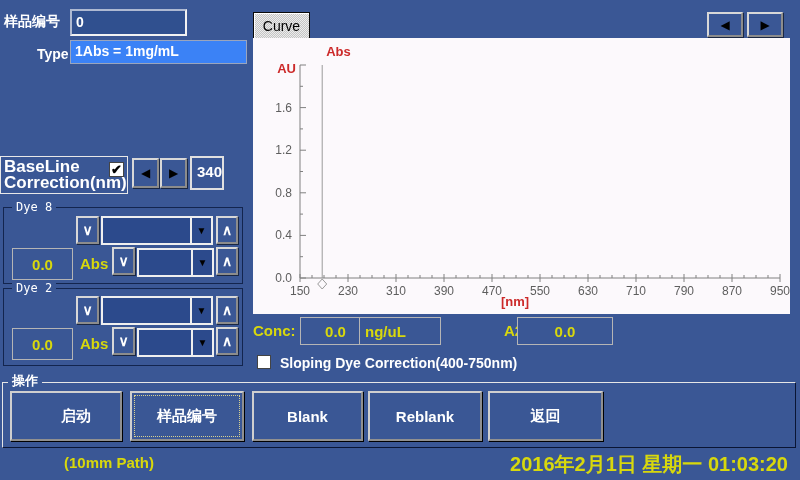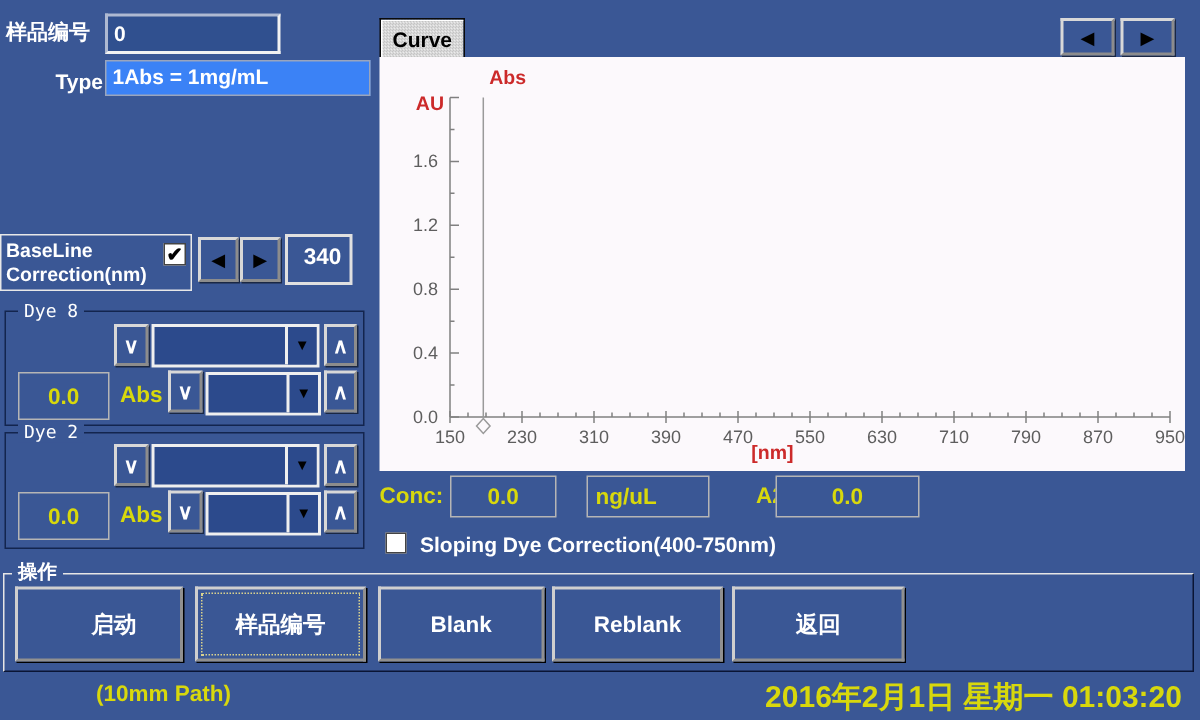--- a/index.html
+++ b/index.html
@@ -73,21 +73,21 @@
     background:#FFFFFF;border:1px solid #444;box-sizing:border-box;
     display:flex;align-items:center;justify-content:center;
     color:#000;font-size:13px;font-weight:bold;line-height:1;
   }
 
   
   .tab{
     background-image:conic-gradient(#ECECEC 25%,#C4C4C4 0 50%,#ECECEC 0 75%,#C4C4C4 0);
     background-size:2px 2px;
     border:1px solid #0A0A0A;border-bottom:none;
-    color:#000;font-weight:bold;font-size:14px;
+    color:#000;font-weight:normal;font-size:14px;
     display:flex;align-items:center;justify-content:center;
     box-shadow:inset 1px 1px 0 #FFFFFF;box-sizing:border-box;
   }
   .panel{background:#FCF9FC;}
 
   
   .cmdbtn{
     background:#3A5795;color:#FFFFFF;font-weight:bold;font-size:15px;
     border:2px solid;border-color:#CFCFCF #909090 #909090 #CFCFCF;
     box-shadow:1px 1px 0 #000;
@@ -191,35 +191,35 @@
         <text x="39" y="73.6" font-size="12" fill="#5E5E5E" text-anchor="end">1.6</text>
         <text x="43" y="35" font-size="13" font-weight="bold" fill="#CC2A2A" text-anchor="end">AU</text>
         <text x="262" y="268" font-size="13" font-weight="bold" fill="#CC2A2A" text-anchor="middle">[nm]</text>
         <line x1="69.2" y1="27" x2="69.2" y2="240" stroke="#9A9A9A"></line>
         <text x="73.2" y="18" font-size="13" font-weight="bold" fill="#CC2A2A">Abs</text>
         <polygon points="69.2,241 73.7,246 69.2,251 64.7,246" fill="#FCF9FC" stroke="#9A9A9A"></polygon>
       </svg>
   </div>
 
   <div class="abs" style="left:0px;top:156px;width:128px;height:38px;border:1px solid #E8E8E8;box-sizing:border-box;">
-    <div style="color:#FFF;font-weight:bold;font-size:13px;line-height:16px;padding:2px 0 0 3px;">
+    <div style="color:#FFF;font-weight:bold;font-size:17px;line-height:16px;padding:2px 0 0 3px;">
       <div>BaseLine</div>
       <div>Correction(nm)</div>
     </div>
   </div>
   <div class="abs checkbox" style="left:109px;top:162px;width:15px;height:15px;">
     <span>✔</span>
   </div>
   <div class="abs btn3d" style="left:132px;top:158px;width:27px;height:30px;">
     <span class="tri">◀</span>
   </div>
   <div class="abs btn3d" style="left:160px;top:158px;width:27px;height:30px;">
     <span class="tri">▶</span>
   </div>
-  <div class="abs" style="left:190px;top:156px;width:45px;height:34px;border:2px solid #E0E0E0;box-sizing:border-box;color:#FFF;font-weight:bold;font-size:15px;padding:5px 0 0 5px;text-align:center;">340</div>
+  <div class="abs" style="left:190px;top:156px;width:34px;height:34px;border:2px solid #E0E0E0;box-sizing:border-box;color:#FFF;font-weight:bold;font-size:15px;padding:5px 0 0 5px;text-align:center;">340</div>
 
   <div class="abs dyegroup" style="left:3px;top:207px;width:240px;height:77px;"></div>
   <div class="grouplabel" style="left:12px;top:200px;">Dye 8</div>
   <div class="abs btn3d" style="left:76px;top:216px;width:23px;height:28px;">
     <span class="chev">∨</span>
   </div>
   <div class="abs combo" style="left:101px;top:216px;width:112px;height:29px;">
     <span class="val"></span>
     <span class="arrow">▼</span>
   </div>
@@ -259,21 +259,21 @@
   <div class="abs combo" style="left:137px;top:328px;width:77px;height:29px;">
     <span class="val"></span>
     <span class="arrow">▼</span>
   </div>
   <div class="abs btn3d" style="left:216px;top:327px;width:22px;height:28px;">
     <span class="chev">∧</span>
   </div>
 
   <div class="abs ylbl" style="left:253px;top:322px;">Conc:</div>
   <div class="abs valbox" style="left:300px;top:317px;width:71px;height:28px;">0.0</div>
-  <div class="abs valbox left" style="left:391px;top:317px;width:82px;height:28px;">ng/uL</div>
+  <div class="abs valbox left" style="left:359px;top:317px;width:82px;height:28px;">ng/uL</div>
   <div class="abs ylbl" style="left:468px;top:322px;margin-left:36px;">A280</div>
   <div class="abs valbox" style="left:517px;top:317px;width:96px;height:28px;">0.0</div>
 
   <div class="abs checkbox" style="left:257px;top:355px;width:14px;height:14px;">
     <span></span>
   </div>
   <div class="abs wlbl" style="left:280px;top:355px;">Sloping Dye Correction(400-750nm)</div>
 
   <div class="abs opgroup" style="left:2px;top:382px;width:794px;height:66px;"></div>
   <div class="opgrouplabel" style="left:8px;top:374px;">操作</div>

